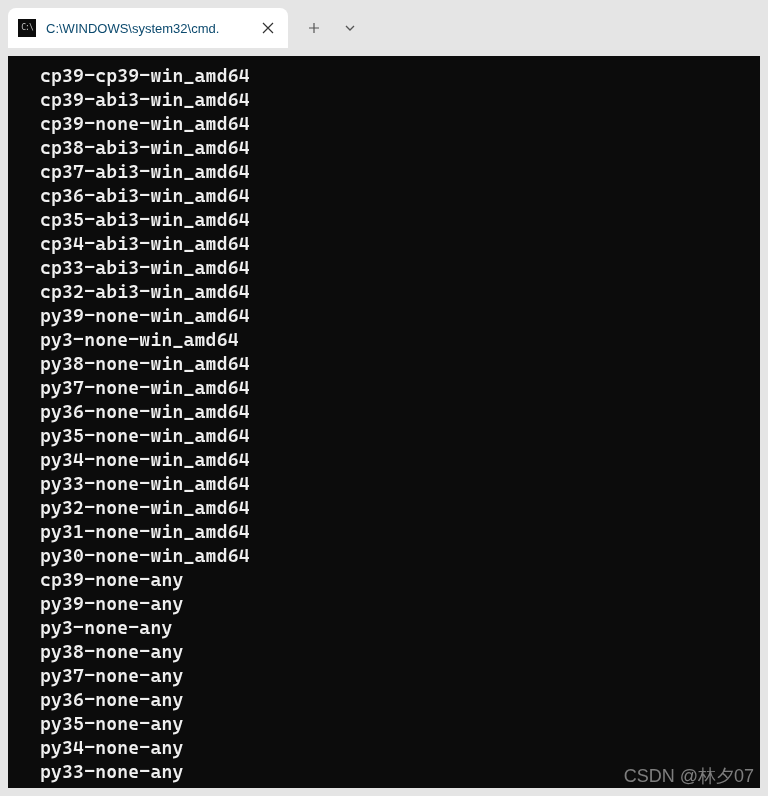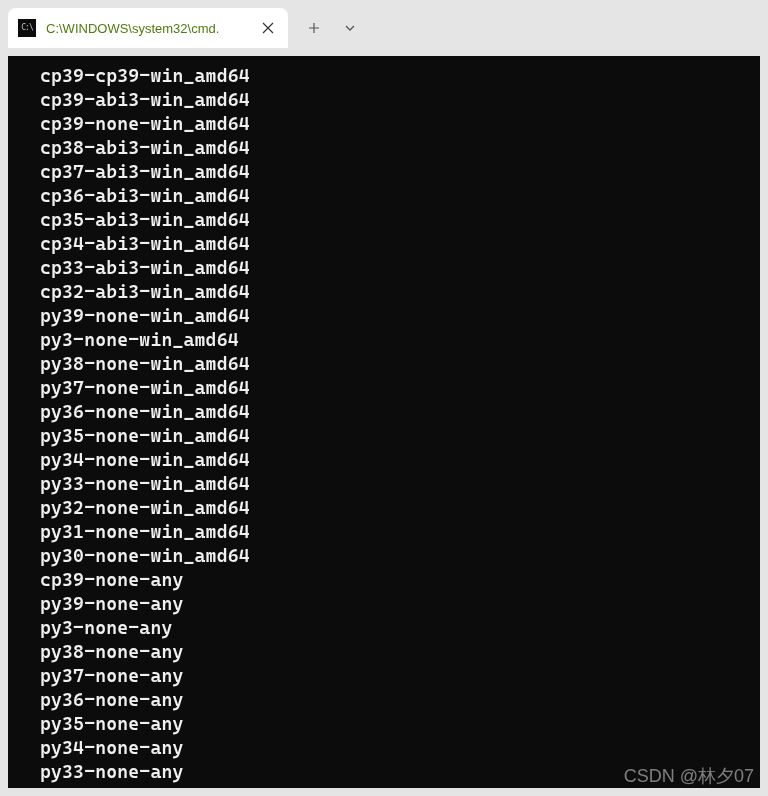--- a/index.html
+++ b/index.html
@@ -52,21 +52,21 @@
     }
     .tab-icon-inner {
       color: #c0c0c0;
       font-size: 8px;
       font-family: monospace;
       line-height: 1;
       letter-spacing: -1px;
     }
     .tab-title {
       font-size: 13px;
-      color: #4d7c0f;
+      color: #0c4a6e;
       flex: 1;
       white-space: nowrap;
       overflow: hidden;
       text-overflow: clip;
     }
     .tab-close {
       width: 24px;
       height: 24px;
       display: flex;
       align-items: center;

